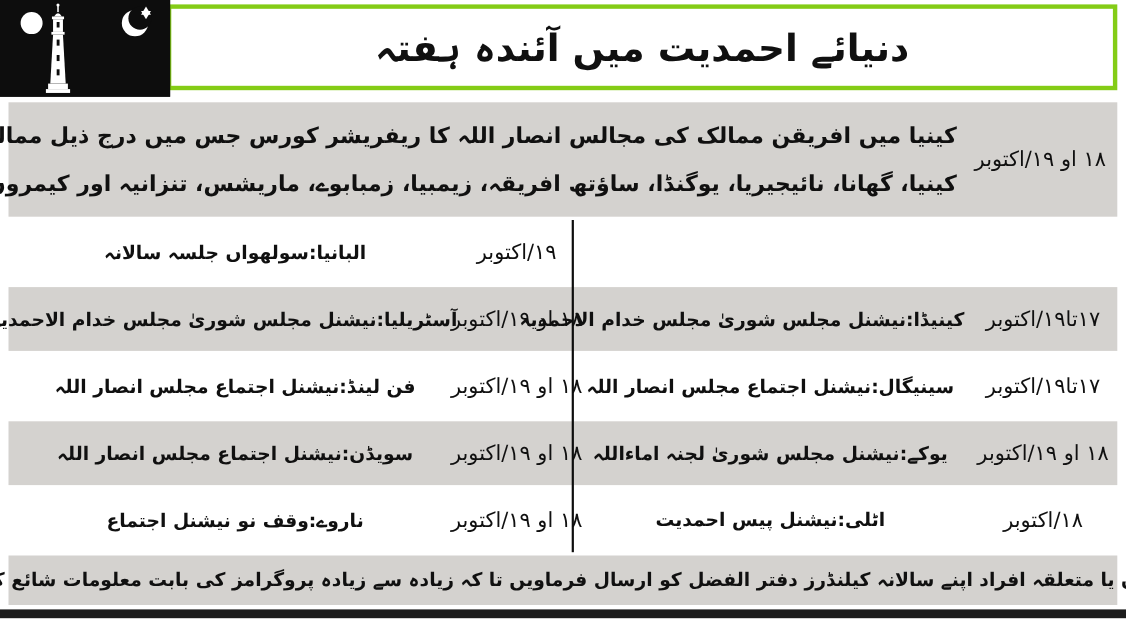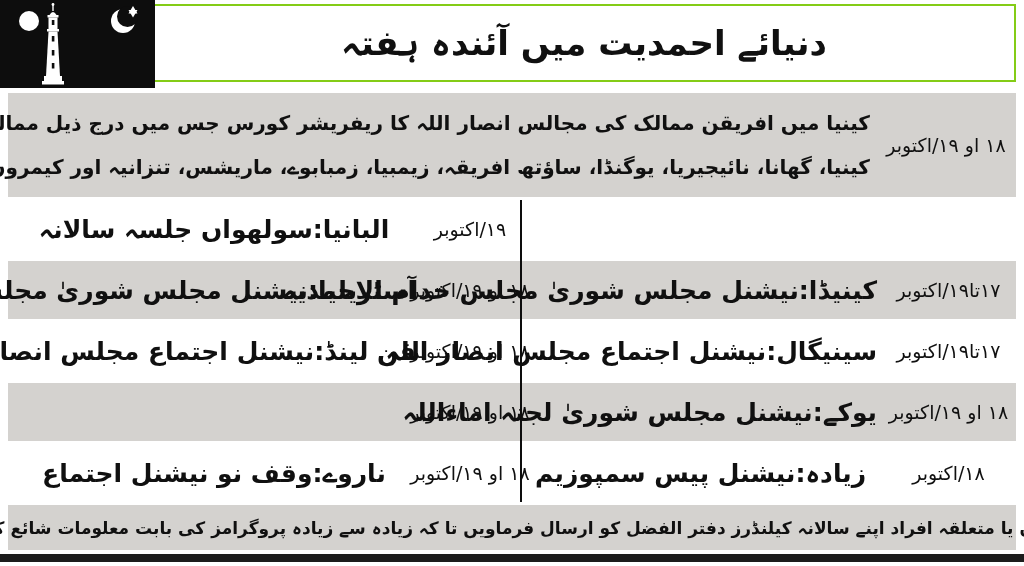--- a/index.html
+++ b/index.html
@@ -5,21 +5,21 @@
   html,body{margin:0;padding:0;background:#ffffff;}
   .page{
     position:relative;width:1024px;height:566px;background:#ffffff;
     font-family:"DejaVu Sans",sans-serif;direction:rtl;color:#101010;overflow:hidden;
   }
   
   .logo-box{position:absolute;left:0;top:0;width:155px;height:88px;background:#0d0d0d;z-index:2;}
   .logo-box svg{display:block;}
   .title-box{
     position:absolute;left:152px;top:4px;width:864px;height:78px;box-sizing:border-box;
-    border:2px solid #84cc16;background:#ffffff;display:flex;align-items:center;justify-content:center;z-index:1;
+    border:4px solid #84cc16;background:#ffffff;display:flex;align-items:center;justify-content:center;z-index:1;
   }
   .title-text{font-size:34px;font-weight:bold;letter-spacing:1px;}
   
   .table{position:absolute;left:8px;top:93px;width:1008px;}
   .row{position:relative;margin-bottom:3px;}
   .gray{background:#d4d2cf;}
   .white{background:#ffffff;}
   .row.full{height:104px;display:flex;}
   .row.pair{height:58px;display:flex;}
   .row.footer-row{height:45px;display:flex;align-items:center;justify-content:center;}
@@ -27,21 +27,21 @@
              font-size:19px;white-space:nowrap;flex:0 0 auto;}
   .date-wide{width:140px;}
   .date-right{width:135px;}
   .date-left{width:100px;text-align:right;}
   .full-content{flex:1 1 auto;display:flex;flex-direction:column;justify-content:center;
                 text-align:center;padding:0 6px;min-width:0;}
   .full-line{font-size:20px;font-weight:bold;line-height:44px;white-space:nowrap;}
   .cell{display:flex;align-items:center;box-sizing:border-box;min-width:0;}
   .cell-right{width:496px;}
   .cell-left{width:512px;}
-  .event{flex:1 1 auto;text-align:center;font-size:25px;font-weight:bold;
+  .event{flex:1 1 auto;text-align:center;font-size:17px;font-weight:bold;
          white-space:nowrap;min-width:0;padding:0 4px;}
   .divider{position:absolute;left:512px;top:107px;width:2px;height:302px;background:#0d0d0d;}
   .footer-text{font-size:17px;font-weight:bold;white-space:nowrap;padding:0 8px;}
   .bottom-bar{position:absolute;left:0;top:554px;width:1024px;height:8px;background:#1c1c1c;}
 </style>
 </head>
 <body>
 
 <div class="page">
 
@@ -120,27 +120,28 @@
       </div>
     </div>
 
     <div class="row pair gray">
       <div class="cell cell-right">
         <div class="date-cell date-right">۱۸ او ۱۹/اکتوبر</div>
         <div class="event">یوکے:نیشنل مجلس شوریٰ لجنہ اماءاللہ</div>
       </div>
       <div class="cell cell-left">
         <div class="date-cell date-left">۱۸ او ۱۹/اکتوبر</div>
+        <div class="event">سویڈن:نیشنل اجتماع مجلس انصار اللہ</div>
       </div>
     </div>
 
     <div class="row pair white">
       <div class="cell cell-right">
         <div class="date-cell date-right">۱۸/اکتوبر</div>
-        <div class="event">زیادہ:نیشنل پیس سمپوزیم</div>
+        <div class="event">اٹلی:نیشنل پیس احمدیت</div>
       </div>
       <div class="cell cell-left">
         <div class="date-cell date-left">۱۸ او ۱۹/اکتوبر</div>
         <div class="event">ناروے:وقف نو نیشنل اجتماع</div>
       </div>
     </div>
 
     <div class="row footer-row gray">
       <span class="footer-text">دیگر ممالک کے نمائندگان یا متعلقہ افراد اپنے سالانہ کیلنڈرز دفتر الفضل کو ارسال فرماویں تا کہ زیادہ سے زیادہ پروگرامز کی بابت معلومات شائع کی جاسکیں۔ جزاکم اللہ</span>
     </div>

